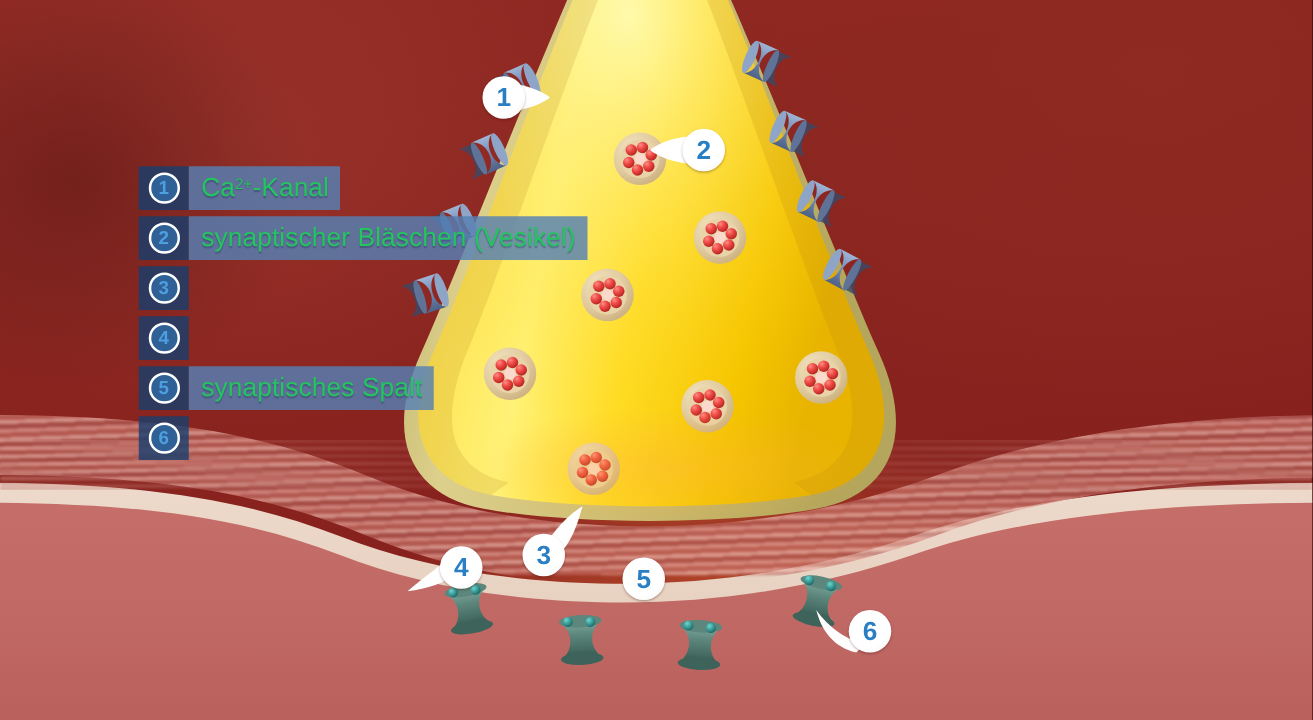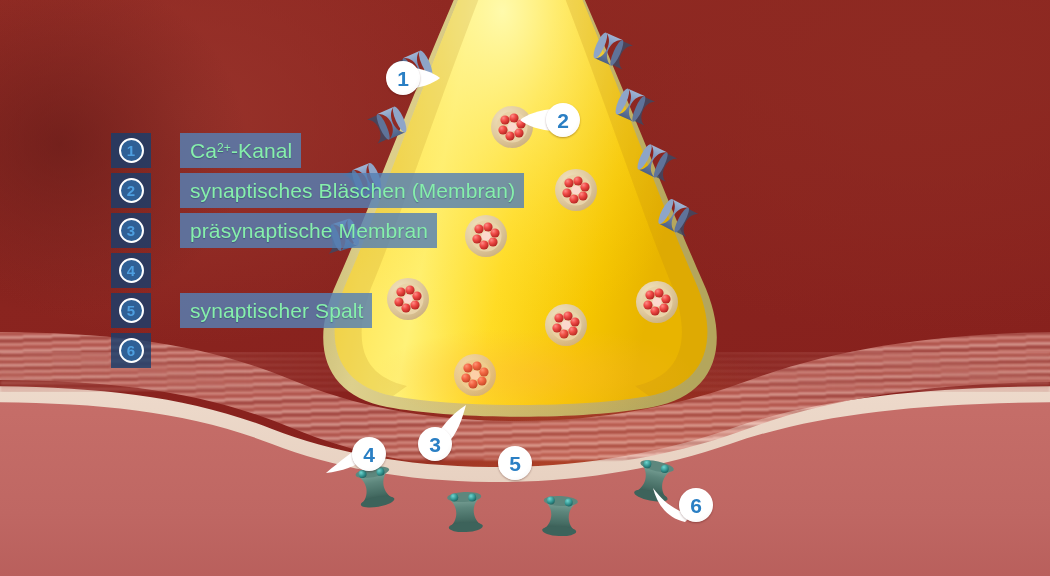--- a/index.html
+++ b/index.html
@@ -98,25 +98,24 @@
   .badge-circle{
     width:25px;height:25px;border-radius:50%;
     background:#2f6096;
     border:2.5px solid #ffffff;
     box-sizing:border-box;
     display:flex;align-items:center;justify-content:center;
     color:#4e9fe0;font-size:15px;font-weight:bold;line-height:1;
   }
   .legend-label{
     background:rgba(86,128,180,.82);
-    color:#86efac;font-size:21px;line-height:35px;
+    color:#22c55e;font-size:21px;line-height:35px;
     padding:0 9px 0 10px;white-space:nowrap;
     letter-spacing:.1px;
     text-shadow:0 1px 1px rgba(20,40,70,.35);
-    margin-left:29px;
   }
   .legend-label sup{font-size:12px;line-height:0;vertical-align:.48em;}
 </style>
 </head>
 <body>
 
 <div id="stage">
 
   <div class="bg-base"></div>
   <div class="bg-dark-left"></div>
@@ -426,38 +425,37 @@
     <div class="legend-row">
       <div class="legend-badge">
         <div class="badge-circle">1</div>
       </div>
       <div class="legend-label">Ca<sup>2+</sup>-Kanal</div>
     </div>
     <div class="legend-row">
       <div class="legend-badge">
         <div class="badge-circle">2</div>
       </div>
-      <div class="legend-label">synaptisches Bläschen (Membran)</div>
+      <div class="legend-label">synaptischer Bläschen (Vesikel)</div>
     </div>
     <div class="legend-row">
       <div class="legend-badge">
         <div class="badge-circle">3</div>
       </div>
-      <div class="legend-label">präsynaptische Membran</div>
     </div>
     <div class="legend-row">
       <div class="legend-badge">
         <div class="badge-circle">4</div>
       </div>
     </div>
     <div class="legend-row">
       <div class="legend-badge">
         <div class="badge-circle">5</div>
       </div>
-      <div class="legend-label">synaptischer Spalt</div>
+      <div class="legend-label">synaptisches Spalt</div>
     </div>
     <div class="legend-row">
       <div class="legend-badge">
         <div class="badge-circle">6</div>
       </div>
     </div>
   </div>
 
 </div>
 

